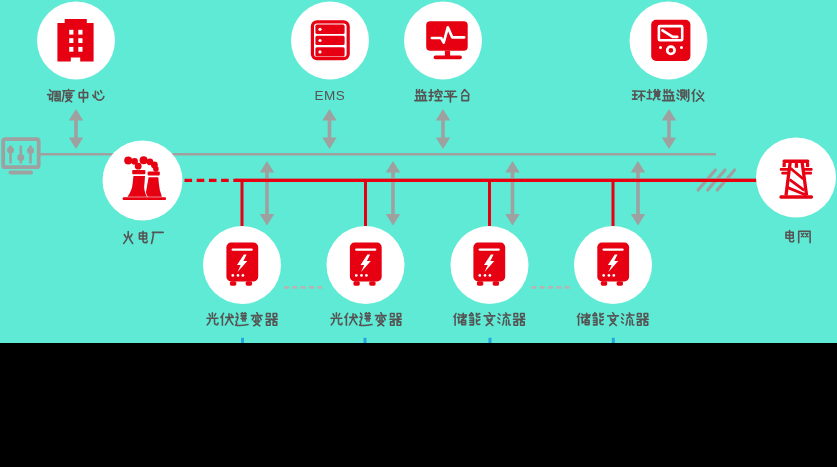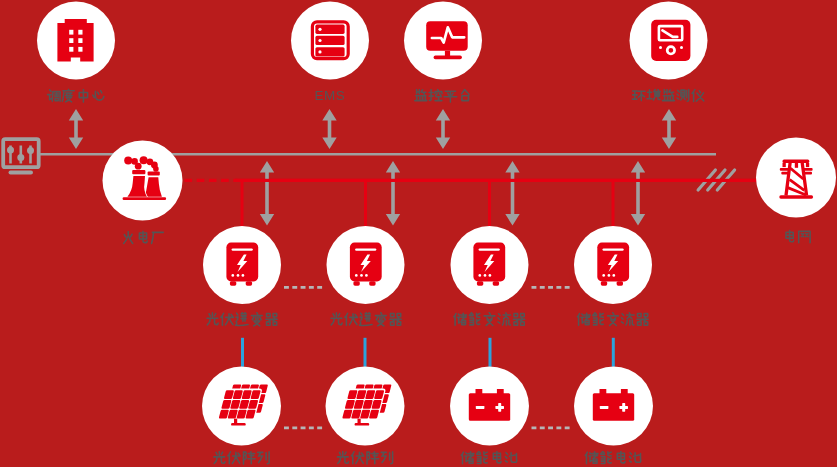--- a/index.html
+++ b/index.html
@@ -1,15 +1,15 @@
 <!DOCTYPE html>
 <html><head><meta charset="utf-8">
 <style>
 html,body{margin:0;padding:0;background:#000;}
-#c{position:relative;width:837px;height:467px;background:#b91c1c;overflow:hidden;}
+#c{position:relative;width:837px;height:343px;background:#5eead4;overflow:hidden;}
 svg symbol path{stroke:#565454;stroke-width:10.5;fill:none;stroke-linecap:round;stroke-linejoin:round;}
 text{font-family:"Liberation Sans",sans-serif;fill:#565454;}
 </style></head><body>
 <div id="c">
 <svg width="837" height="467" viewBox="0 0 837 467">
 <defs>
 <symbol id="gdiao" viewBox="0 0 100 100">
           <path d="M22,10 l10,12 M8,42 h24 M22,42 v34 l12,-8 M44,22 L40,86 M44,22 h48 v64 M56,38 h26 M68,24 v28 M56,52 h26 M58,66 h22 v16 h-22 z"></path>
         </symbol>
 <symbol id="gdu" viewBox="0 0 100 100">

